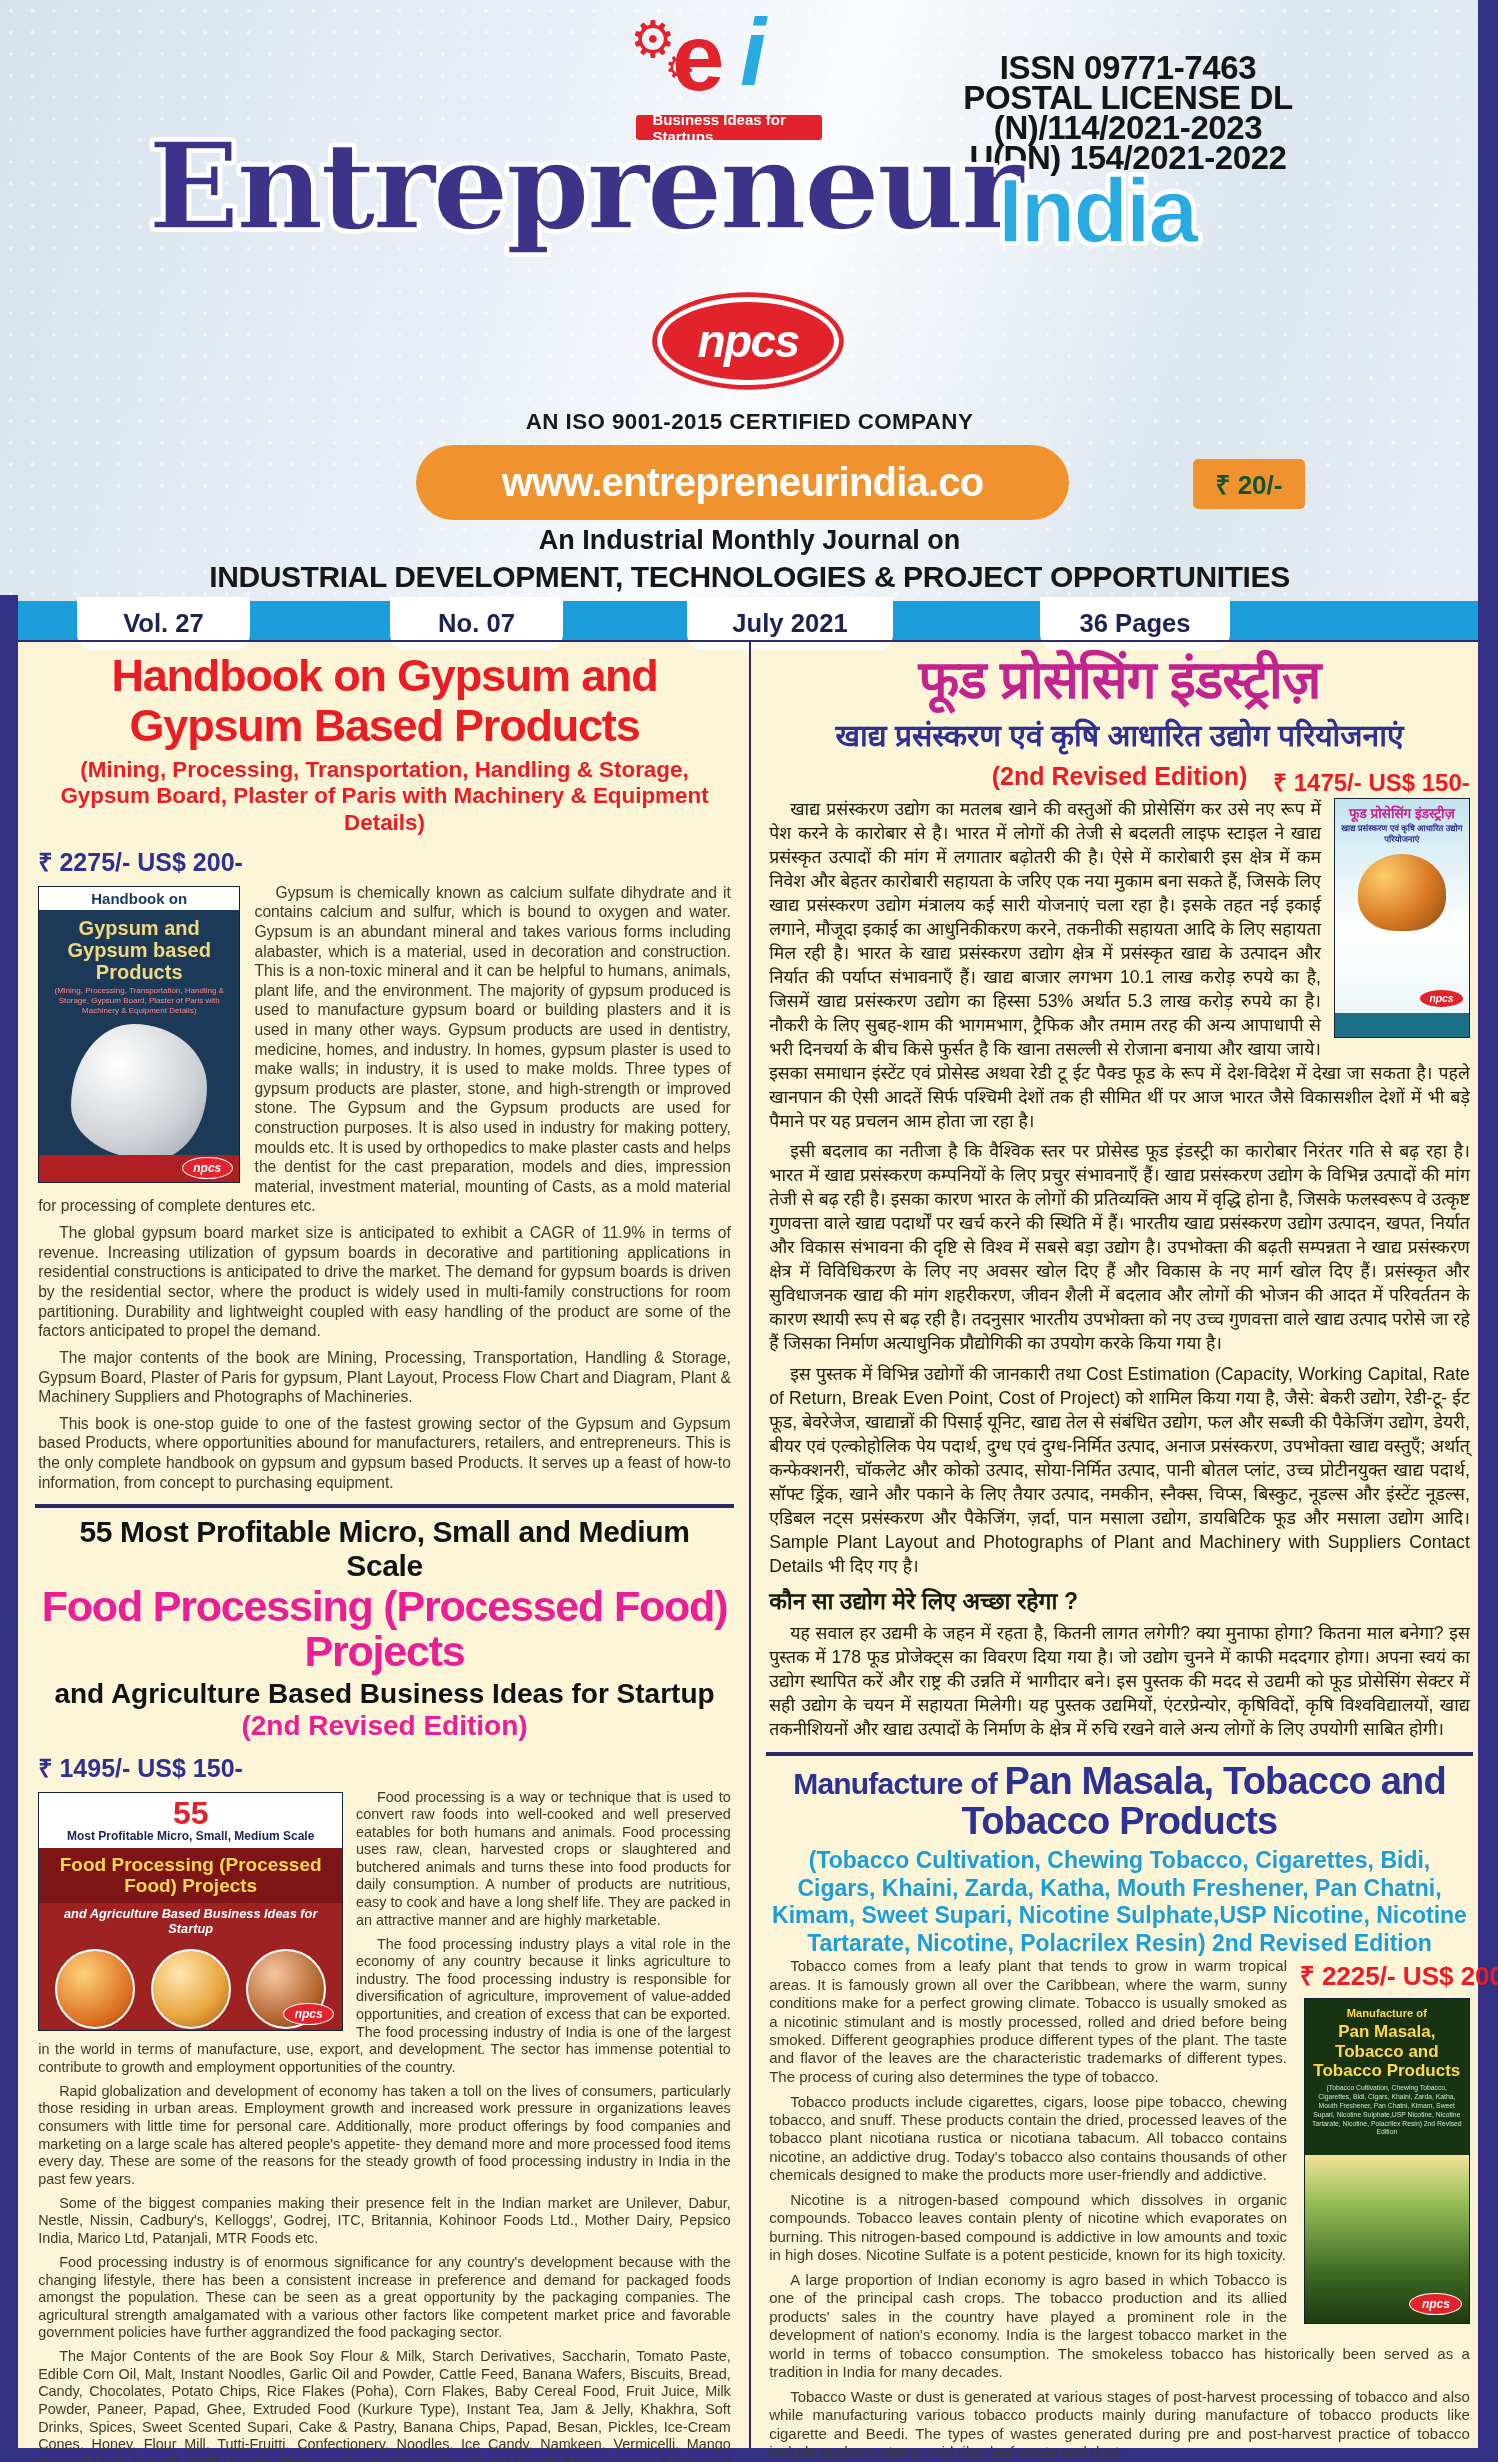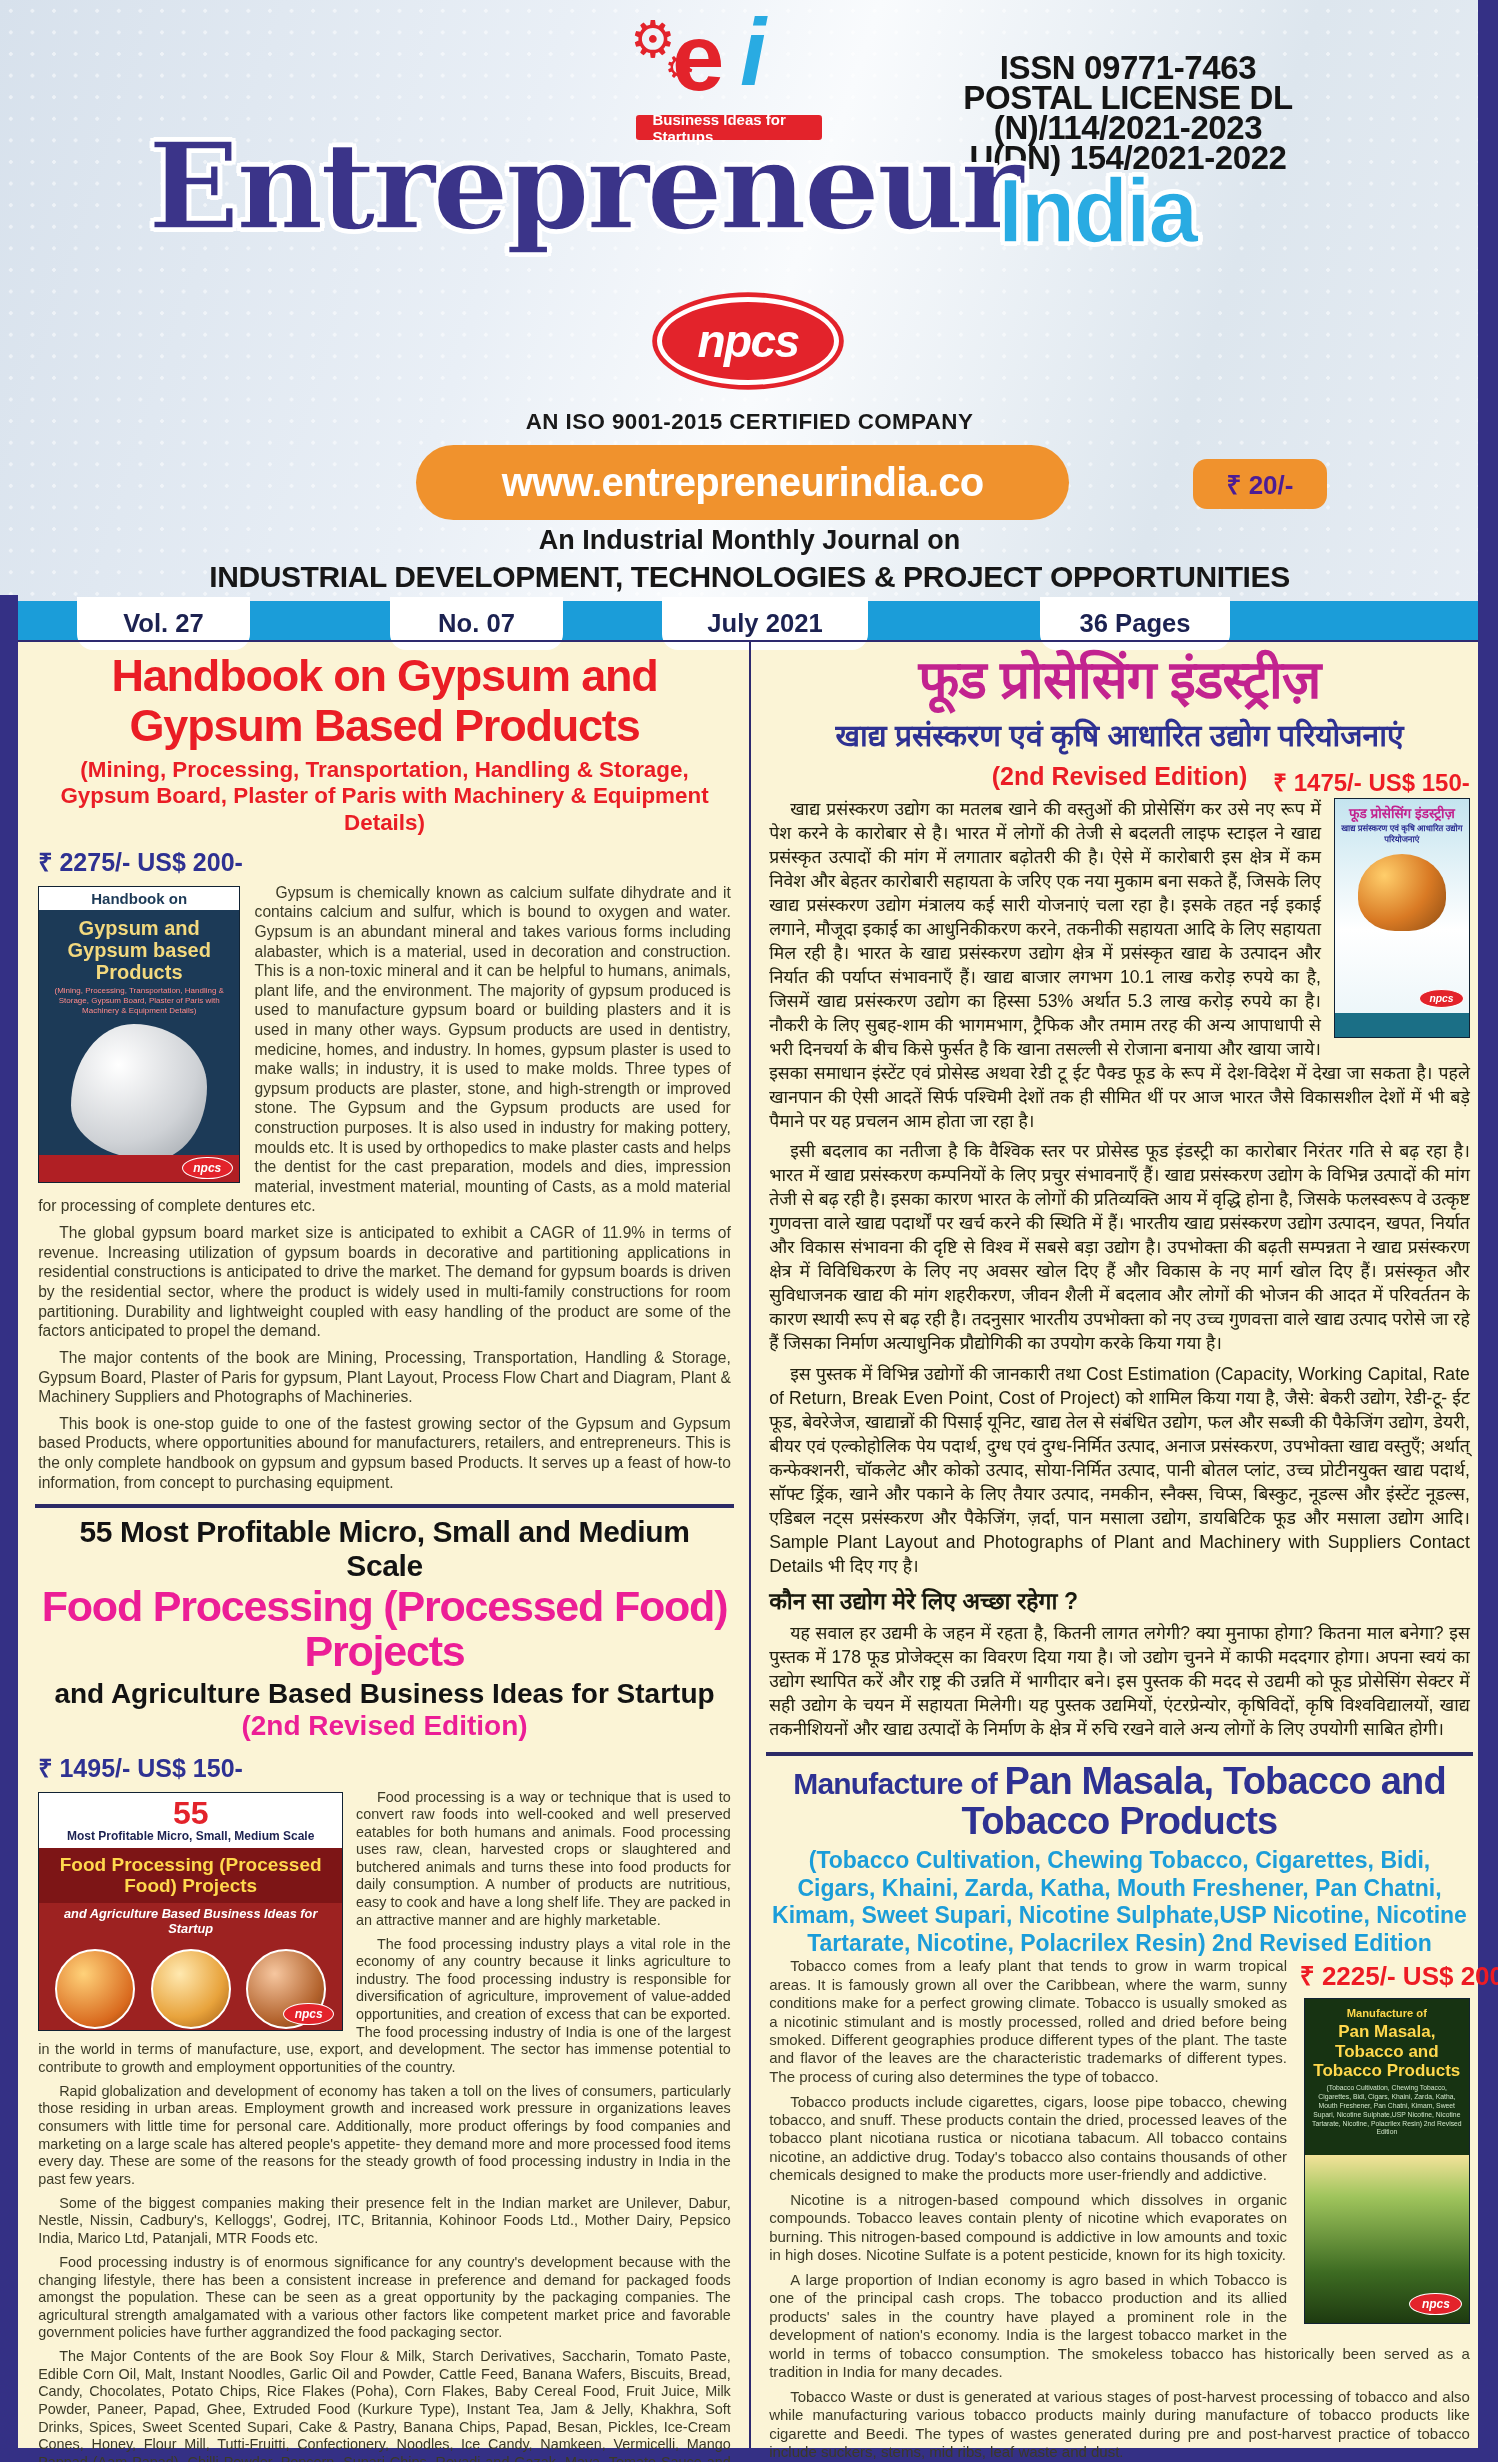--- a/index.html
+++ b/index.html
@@ -53,40 +53,40 @@
   }
   .iso-line { position:absolute; left:0; top:409px; width:1499px; text-align:center;
     font-size:22.4px; font-weight:bold; color:#1a1a1a; letter-spacing:0.4px; }
   .website-bar {
     position:absolute; left:416px; top:445px; width:653px; height:75px;
     background:#f0922d; border-radius:38px;
     display:flex; align-items:center; justify-content:center;
     color:#fff; font-size:40px; font-weight:bold; letter-spacing:-0.8px;
   }
   .cover-price-box {
-    position:absolute; left:1193px; top:459px; width:134px; height:50px;
-    background:#f0922d; border-radius:14px;
+    position:absolute; left:1193px; top:459px; width:112px; height:50px;
+    background:#f0922d; border-radius:5px;
     display:flex; align-items:center; justify-content:center;
-    color:#4c1d95; font-size:26px; font-weight:bold;
+    color:#14532d; font-size:26px; font-weight:bold;
   }
   .journal-line1 { position:absolute; left:0; top:525px; width:1499px; text-align:center;
     font-size:27px; font-weight:bold; color:#171717; }
   .journal-line2 { position:absolute; left:0; top:560px; width:1499px; text-align:center;
     font-size:30px; font-weight:bold; color:#171717; letter-spacing:-0.4px; }
   
   .issue-bar { position:absolute; left:0; top:601px; width:1499px; height:40px; background:#1b9dd9; }
   .issue-tab {
     position:absolute; top:597px; height:53px; background:#fff;
     border-radius:0 0 16px 16px;
     display:flex; align-items:center; justify-content:center;
     font-size:25.6px; font-weight:bold; color:#1c2251;
   }
   .tab-vol { left:77px; width:173px; }
   .tab-no { left:390px; width:173px; }
-  .tab-date { left:662px; width:206px; }
+  .tab-date { left:687px; width:206px; }
   .tab-pages { left:1040px; width:190px; }
   
   .frame-right { position:absolute; top:0; right:0; width:21px; height:2462px; background:#343085; }
   .frame-left { position:absolute; top:595px; left:0; width:17.6px; height:1867px; background:#343085; }
   .frame-bottom { position:absolute; bottom:0; left:0; width:1499px; height:14.4px; background:#343085; }
   .body-topline { position:absolute; top:640px; left:17.6px; width:1460px; height:2.4px; background:#2e2a70; }
   .col-divider { position:absolute; top:642px; left:749px; width:2.4px; height:1806px; background:#2e2a70; }
   
   .col { position:absolute; top:645px; }
   .col-left { left:35px; width:699px; }

